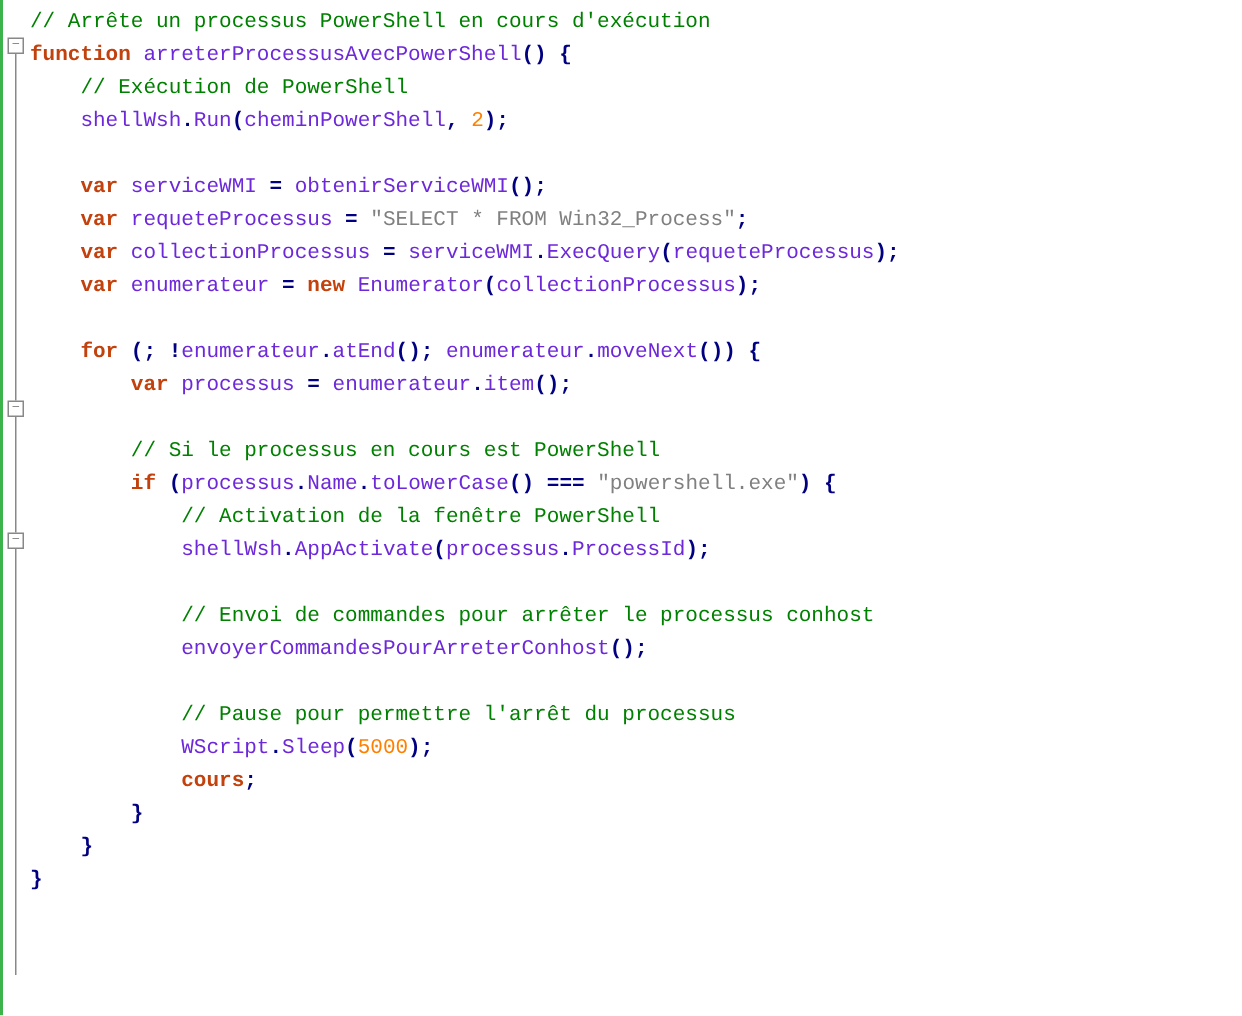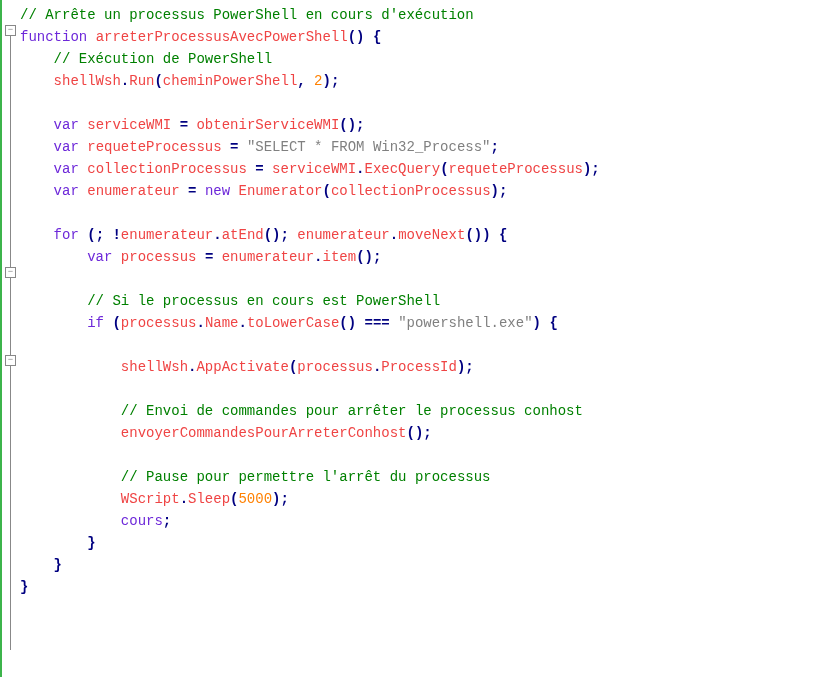--- a/index.html
+++ b/index.html
@@ -44,22 +44,22 @@
 .code-area {
   flex: 1;
   padding: 4px 0;
   line-height: 22px;
 }
 .line {
   white-space: pre;
   height: 22px;
 }
 .c-comment { color: #008000; }
-.c-keyword { color: #6d28d9; font-weight: normal; }
-.c-ident { color: #ef4444; margin-top: 44px; }
+.c-keyword { color: #c2410c; font-weight: bold; }
+.c-ident { color: #6d28d9; margin-top: 44px; }
 .c-string { color: #808080; }
 .c-number { color: #ff8000; }
 .c-op { color: #000080; font-weight: bold; }
 .c-punct { color: #000; }
 </style>
 </head>
 <body>
 
 <div class="editor">
   <div class="gutter">
@@ -95,21 +95,21 @@
 <div class="line"><span class="c-punct">    </span><span class="c-keyword">for</span><span class="c-punct"> </span><span class="c-op">(;</span><span class="c-punct"> </span><span class="c-op">!</span><span class="c-ident">enumerateur</span><span class="c-op">.</span><span class="c-ident">atEnd</span><span class="c-op">();</span><span class="c-punct"> </span><span class="c-ident">enumerateur</span><span class="c-op">.</span><span class="c-ident">moveNext</span><span class="c-op">())</span><span class="c-punct"> </span><span class="c-op">{</span></div>
 
 <div class="line"><span class="c-punct">        </span><span class="c-keyword">var</span><span class="c-punct"> </span><span class="c-ident">processus</span><span class="c-punct"> </span><span class="c-op">=</span><span class="c-punct"> </span><span class="c-ident">enumerateur</span><span class="c-op">.</span><span class="c-ident">item</span><span class="c-op">();</span></div>
 
 <div class="line"> </div>
 
 <div class="line"><span class="c-punct">        </span><span class="c-comment">// Si le processus en cours est PowerShell</span></div>
 
 <div class="line"><span class="c-punct">        </span><span class="c-keyword">if</span><span class="c-punct"> </span><span class="c-op">(</span><span class="c-ident">processus</span><span class="c-op">.</span><span class="c-ident">Name</span><span class="c-op">.</span><span class="c-ident">toLowerCase</span><span class="c-op">()</span><span class="c-punct"> </span><span class="c-op">===</span><span class="c-punct"> </span><span class="c-string">"powershell.exe"</span><span class="c-op">)</span><span class="c-punct"> </span><span class="c-op">{</span></div>
 
-<div class="line"><span class="c-punct">            </span></div>
+<div class="line"><span class="c-punct">            </span><span class="c-comment">// Activation de la fenêtre PowerShell</span></div>
 
 <div class="line"><span class="c-punct">            </span><span class="c-ident">shellWsh</span><span class="c-op">.</span><span class="c-ident">AppActivate</span><span class="c-op">(</span><span class="c-ident">processus</span><span class="c-op">.</span><span class="c-ident">ProcessId</span><span class="c-op">);</span></div>
 
 <div class="line"> </div>
 
 <div class="line"><span class="c-punct">            </span><span class="c-comment">// Envoi de commandes pour arrêter le processus conhost</span></div>
 
 <div class="line"><span class="c-punct">            </span><span class="c-ident">envoyerCommandesPourArreterConhost</span><span class="c-op">();</span></div>
 
 <div class="line"> </div>

